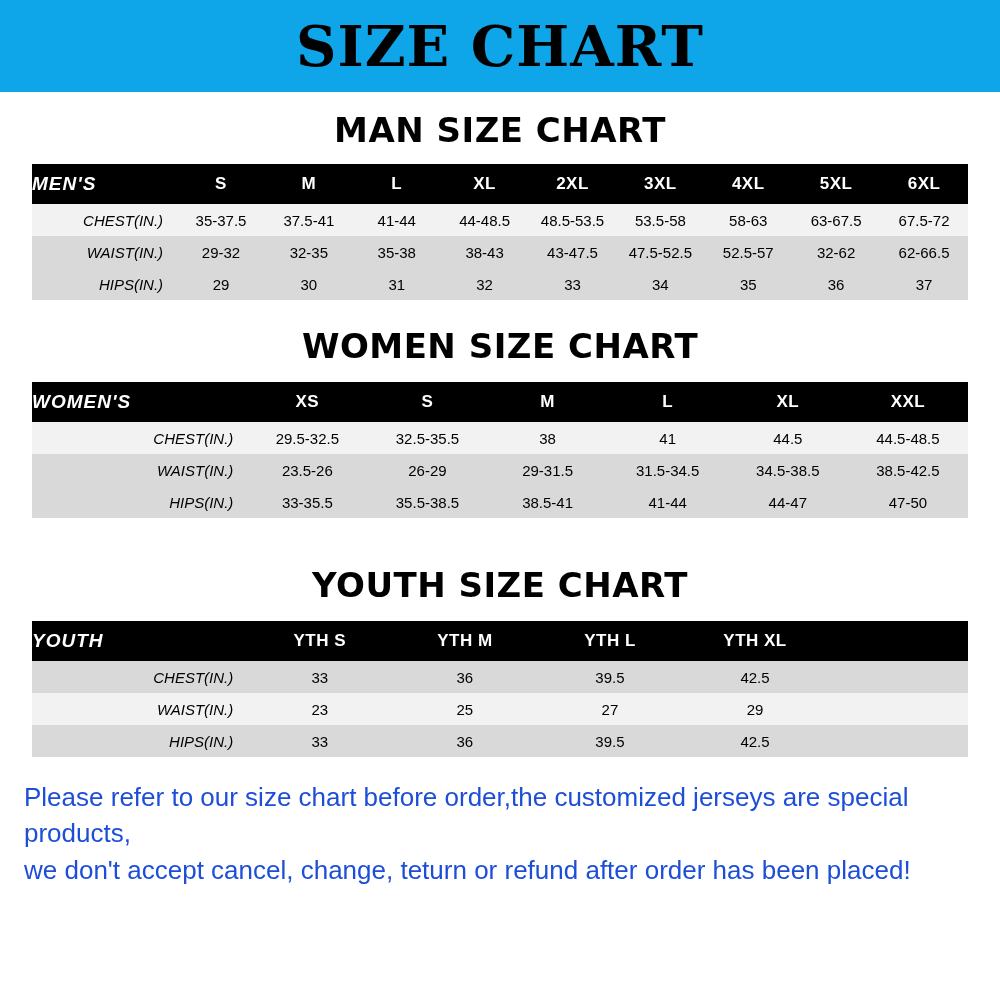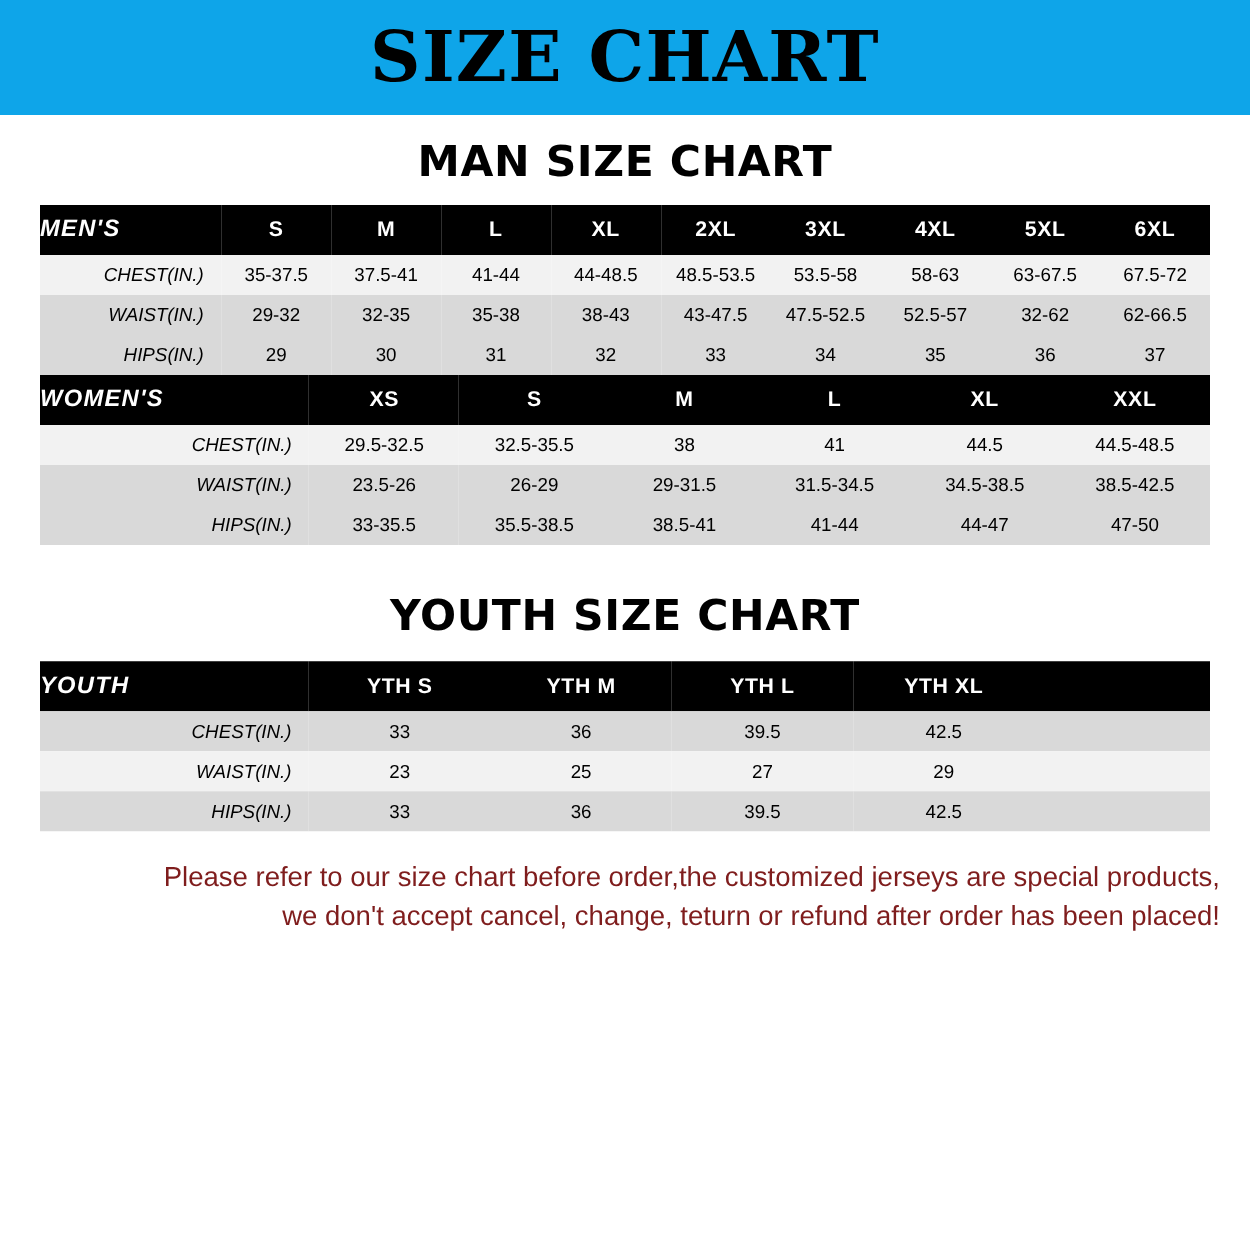--- a/index.html
+++ b/index.html
@@ -42,21 +42,21 @@
   .section-title {
     text-align: center;
     font-family: "DejaVu Sans", sans-serif;
     font-weight: bold;
     font-size: 34px;
     color: #000000;
     letter-spacing: 0.5px;
   }
   .st-man    { margin-top: 18px; margin-bottom: 14px; }
   .st-women  { margin-top: 26px; margin-bottom: 16px; }
-  .st-youth  { margin-top: 37px; margin-bottom: 16px; }
+  .st-youth  { margin-top: 47px; margin-bottom: 16px; }
 
   
   .table-wrap {
     margin: 0 32px;
   }
   table.size {
     width: 100%;
     border-collapse: collapse;
     table-layout: fixed;
   }
@@ -111,24 +111,24 @@
 
   
   .youth thead th { font-size: 19px; height: 48px; }
   .youth thead th.rowlabel { font-size: 21px; }
   .youth tbody td { font-size: 16px; height: 40px; }
   .youth tbody td.rowlabel { font-size: 16px; text-align: right; padding-right: 18px; }
 
   
   .footer-note {
     margin: 22px 24px 0 24px;
-    text-align: right;
-    color: #7f1d1d;
+    text-align: left;
+    color: #1d4ed8;
     font-family: "Liberation Sans", sans-serif;
-    font-size: 22px;
+    font-size: 26px;
     line-height: 1.4;
   }
   .footer-note .line { display: block; }
 </style>
 </head>
 <body>
 
 <div class="page">
 
   <div class="banner">
@@ -190,20 +190,21 @@
           <td>33</td>
           <td>34</td>
           <td>35</td>
           <td>36</td>
           <td>37</td>
         </tr>
       </tbody>
     </table>
   </div>
 
+  <div class="section-title st-women">WOMEN SIZE CHART</div>
   <div class="table-wrap">
     <table class="size women">
       <colgroup>
         <col style="width:23%">
         <col span="6" style="width:12.83%">
       </colgroup>
       <thead>
         <tr>
           <th class="rowlabel">WOMEN'S</th>
           <th>XS</th>

